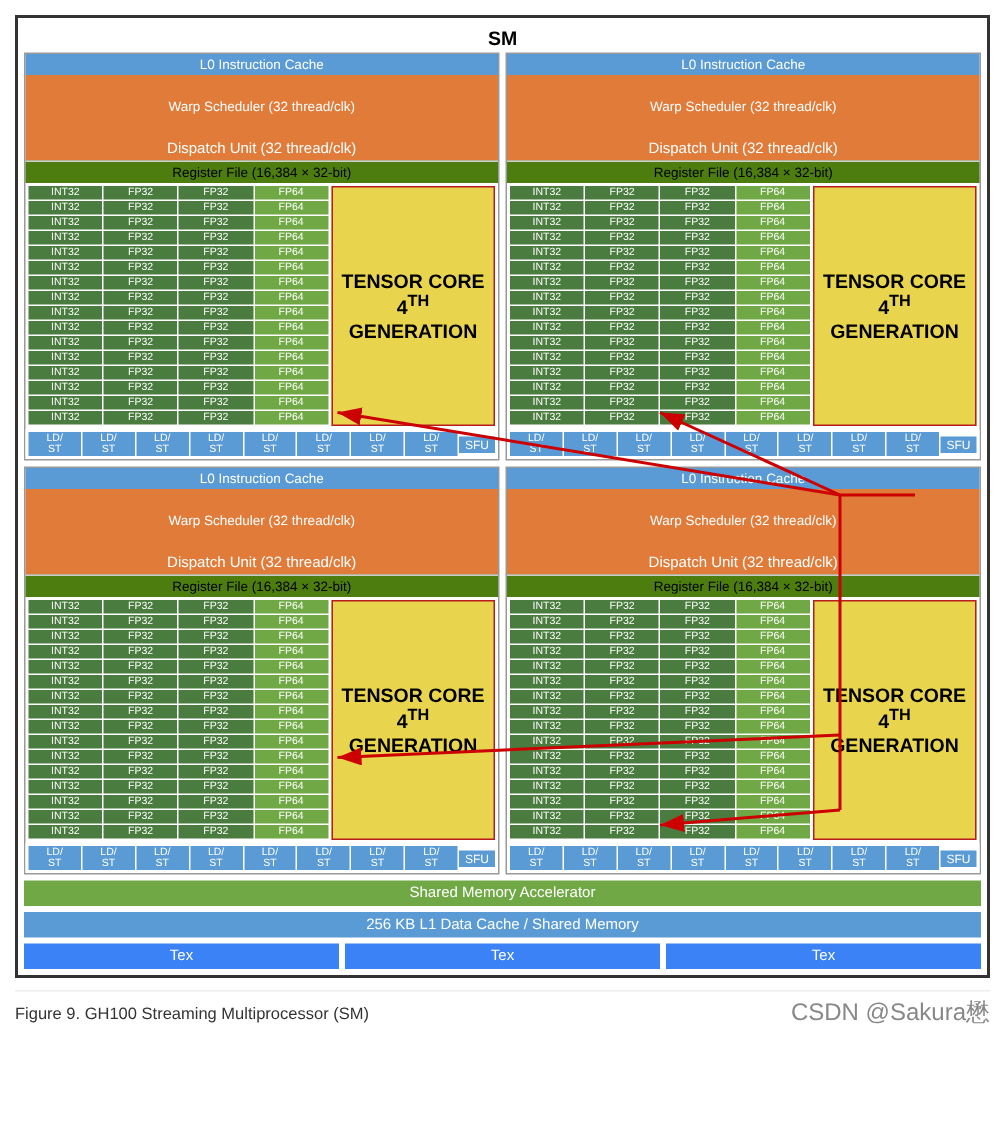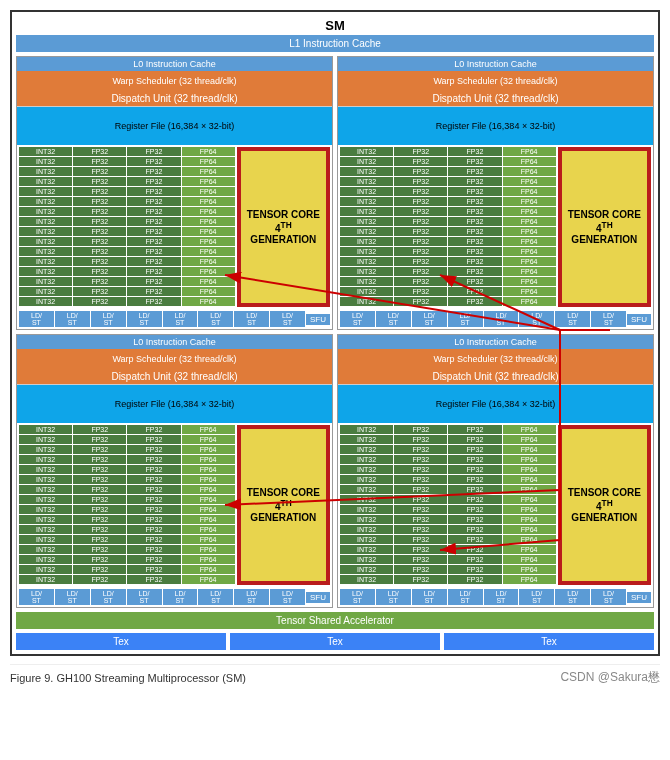--- a/index.html
+++ b/index.html
@@ -9,42 +9,42 @@
     
     .sm-container { border: 2px solid #333; background: #fff; padding: 4px; }
     .sm-title { font-weight: bold; font-size: 13px; text-align: center; padding: 2px; }
     
     .l1-cache-top { background: #5b9bd5; color: white; text-align: center; padding: 3px; font-size: 10px; margin-bottom: 4px; }
     
     .two-col { display: flex; gap: 4px; margin-bottom: 4px; }
     .col-half { flex: 1; border: 1px solid #999; }
     
     .l0-cache { background: #5b9bd5; color: white; text-align: center; padding: 2px; font-size: 9px; }
-    .warp-scheduler { background: #e07b39; color: white; text-align: center; padding: 5px; font-size: 9px; }
+    .warp-scheduler { background: #e07b39; color: white; text-align: center; padding: 16px; font-size: 9px; }
     .dispatch-unit { background: #e07b39; color: white; text-align: center; padding: 2px; font-size: 10px; }
-    .register-file { background: #0ea5e9; text-align: center; padding: 14px; font-size: 9px; border-top: 1px solid #ccc; }
+    .register-file { background: #4d7c0f; text-align: center; padding: 2px; font-size: 9px; border-top: 1px solid #ccc; }
     .reg-row { display: flex; gap: 1px; margin-bottom: 1px; }
     .reg-cell { font-size: 7px; padding: 1px 2px; text-align: center; flex: 1; }
     .int32 { background: #4a7c3f; color: white; }
     .fp32a { background: #4a7c3f; color: white; }
     .fp32b { background: #4a7c3f; color: white; }
     .fp64 { background: #70a845; color: white; }
     
     .tensor-core-label { 
       background: #e8d44d; 
       display: flex; 
       flex-direction: column; 
       align-items: center; 
       justify-content: center; 
       padding: 4px 6px; 
-      font-size: 10px; 
+      font-size: 13px; 
       font-weight: bold; 
       text-align: center;
       min-width: 55px;
-      border: 4px solid #b91c1c;
+      border: 1px solid #b91c1c;
     }
     
     .ld-st-row { display: flex; align-items: center; background: #fff; padding: 2px; gap: 1px; }
     .ld-st-cell { background: #5b9bd5; color: white; font-size: 7px; padding: 1px 2px; text-align: center; flex: 1; }
     .sfu-cell { background: #5b9bd5; color: white; font-size: 8px; padding: 1px 4px; text-align: center; }
     
     .tensor-memory { background: #70a845; color: white; text-align: center; padding: 3px; font-size: 10px; margin: 4px 0; }
     .l1-data-cache { background: #5b9bd5; color: white; text-align: center; padding: 3px; font-size: 10px; margin: 4px 0; }
     
     .tex-row { display: flex; gap: 4px; margin-top: 4px; }
@@ -52,37 +52,36 @@
     
     .figure-caption { 
       display: flex; 
       justify-content: space-between; 
       align-items: center; 
       margin-top: 8px; 
       padding: 4px 0;
       border-top: 1px solid #eee;
     }
     .figure-text { font-size: 11px; color: #333; }
-    .csdn-text { font-size: 12px; color: #888; }
+    .csdn-text { font-size: 16px; color: #888; }
     
     
     .overlay-container { position: relative; }
   </style>
 </head>
 <body>
 
 <div class="page">
   <div class="overlay-container">
     <div style="display:flex; gap:4px;flex-direction:column;">
 
       <div style="flex:1;">
         <div class="sm-container">
           <div class="sm-title">SM</div>
 
-          <div class="l1-cache-top">L1 Instruction Cache</div>
 
           <div class="two-col">
 
             <div class="col-half">
               <div class="l0-cache">L0 Instruction Cache</div>
               <div class="warp-scheduler">Warp Scheduler (32 thread/clk)</div>
               <div class="dispatch-unit">Dispatch Unit (32 thread/clk)</div>
               <div class="register-file">Register File (16,384 × 32-bit)</div>
 
               <div style="display:flex; padding:2px; gap:2px;">
@@ -571,22 +570,23 @@
                 <span class="ld-st-cell">LD/<br>ST</span>
                 <span class="ld-st-cell">LD/<br>ST</span>
                 <span class="ld-st-cell">LD/<br>ST</span>
                 <span class="ld-st-cell">LD/<br>ST</span>
                 <span class="ld-st-cell">LD/<br>ST</span>
                 <span class="sfu-cell">SFU</span>
               </div>
             </div>
           </div>
 
-          <div class="tensor-memory">Tensor Shared Accelerator</div>
-
+          <div class="tensor-memory">Shared Memory Accelerator</div>
+
+          <div class="l1-data-cache">256 KB L1 Data Cache / Shared Memory</div>
 
           <div class="tex-row">
             <div class="tex-cell">Tex</div>
             <div class="tex-cell">Tex</div>
             <div class="tex-cell">Tex</div>
           </div>
         </div>
       </div>
 
     </div>

